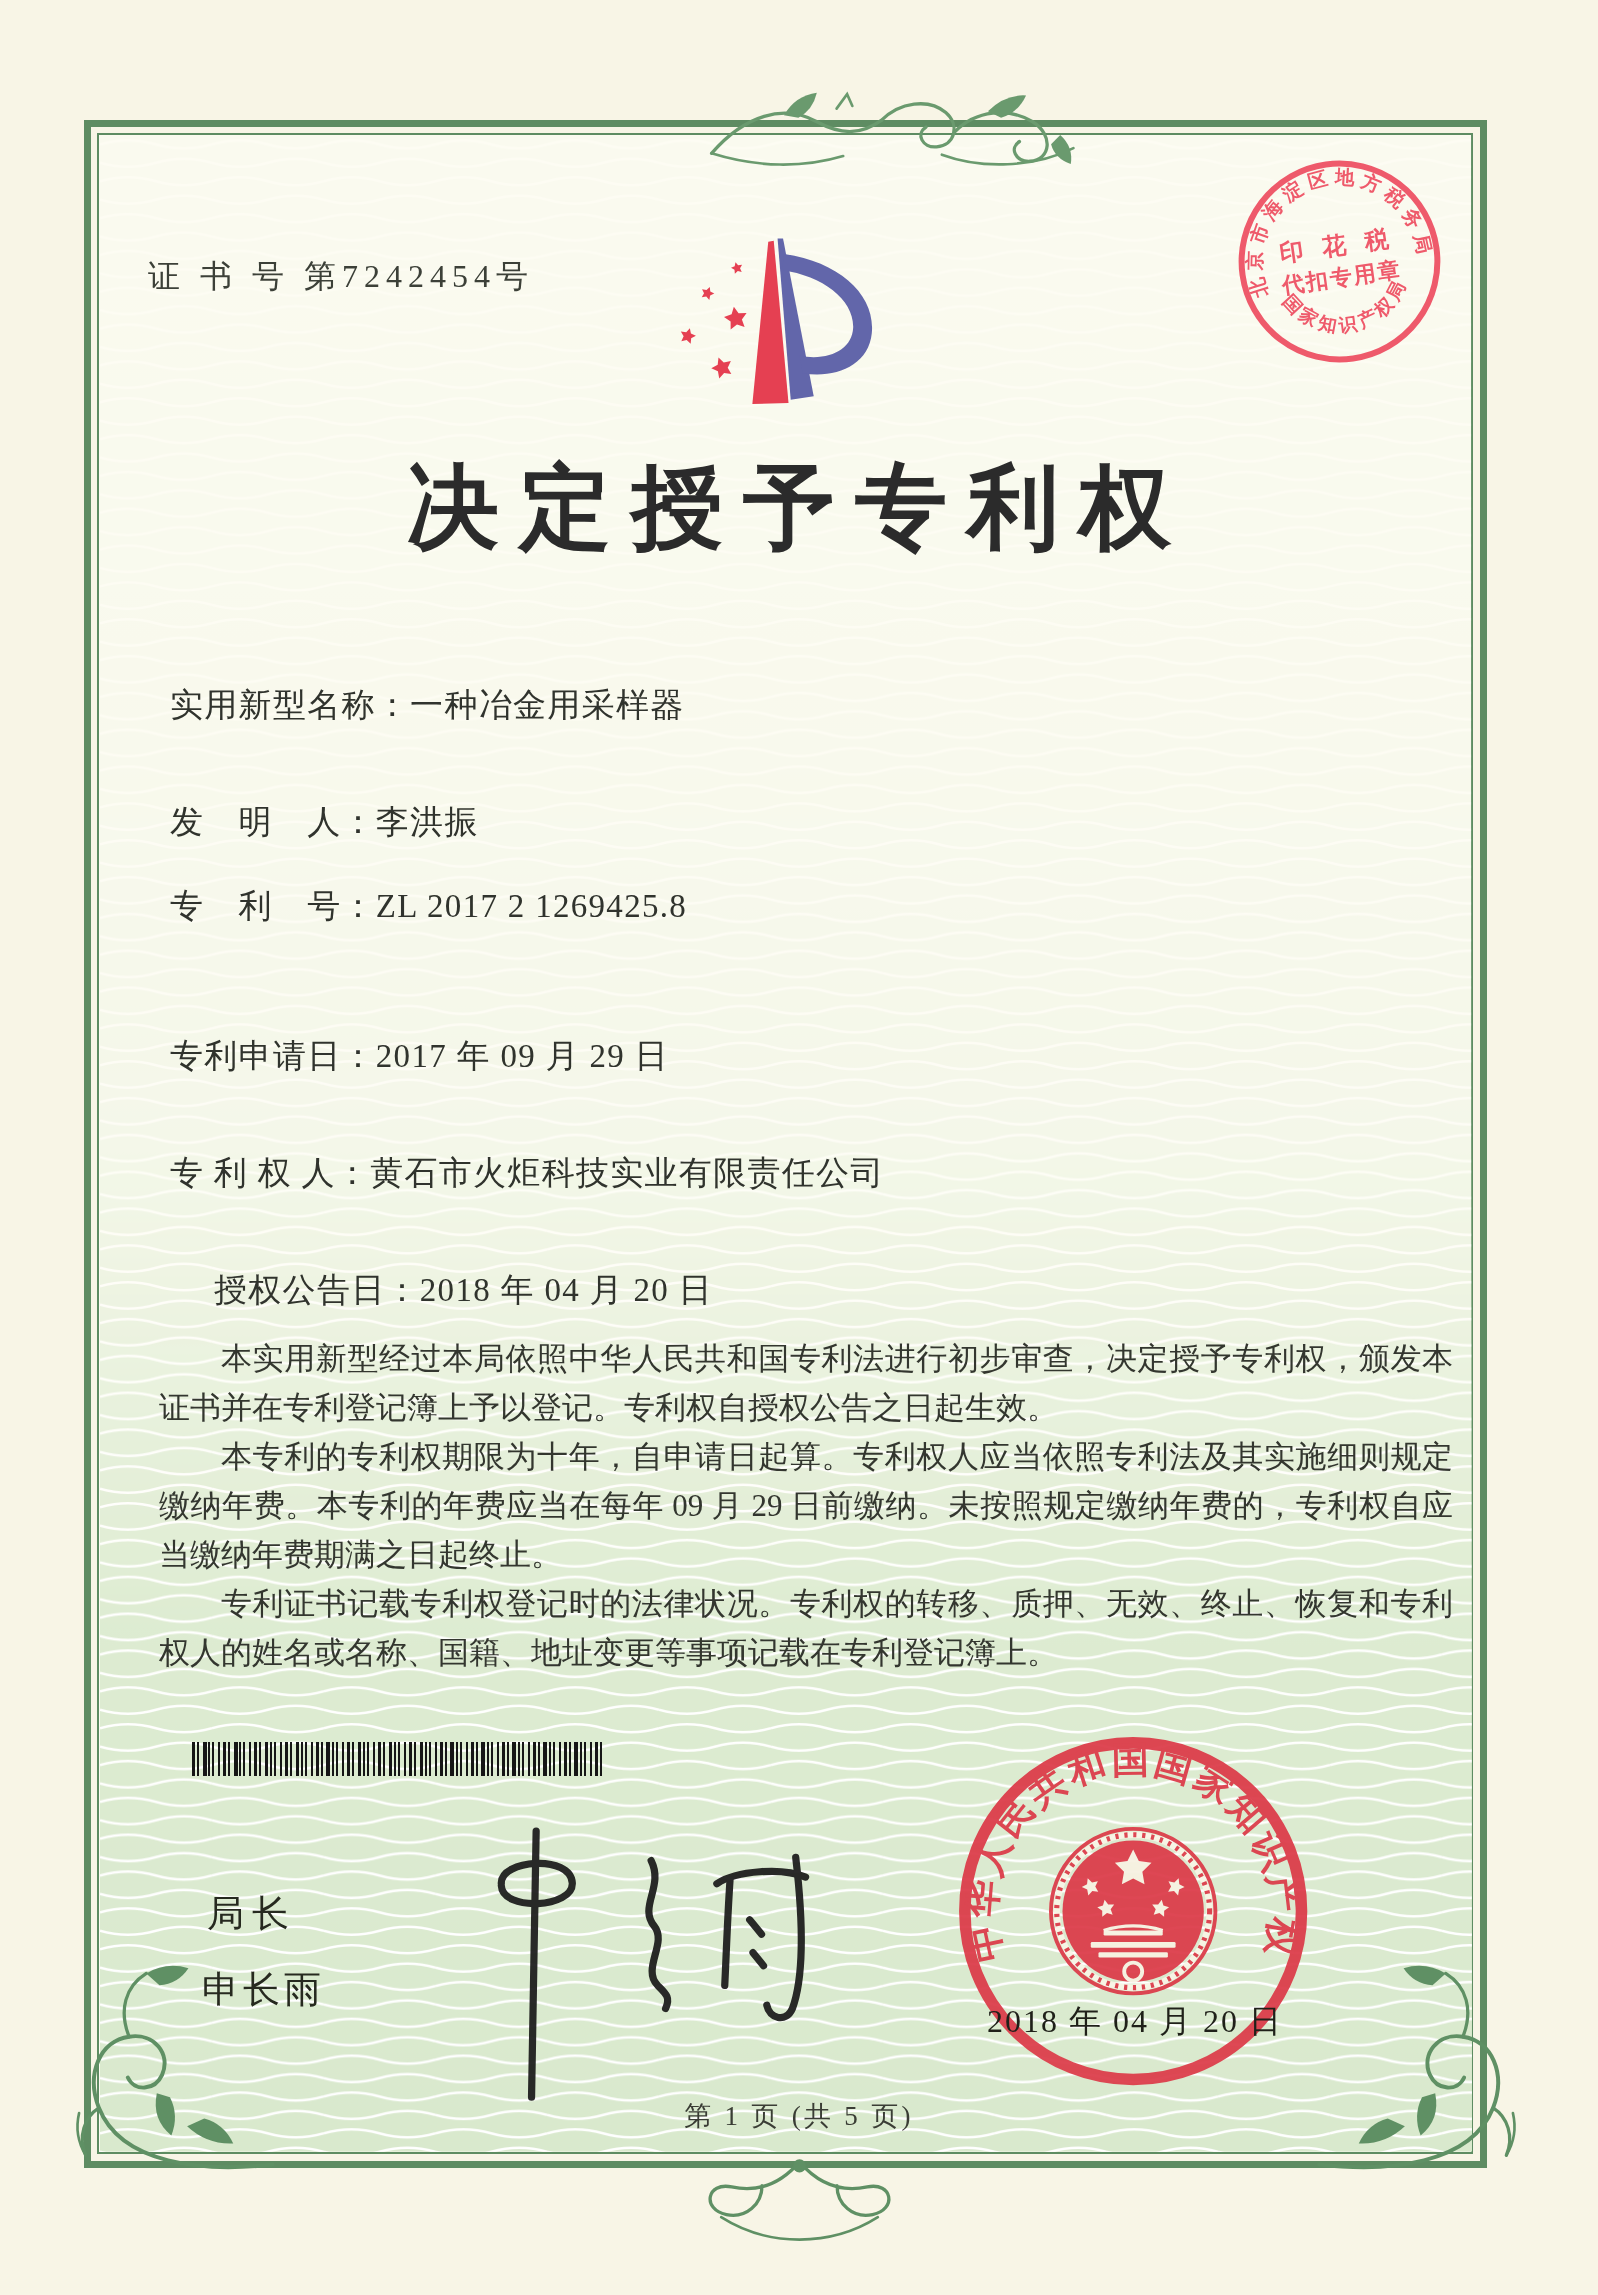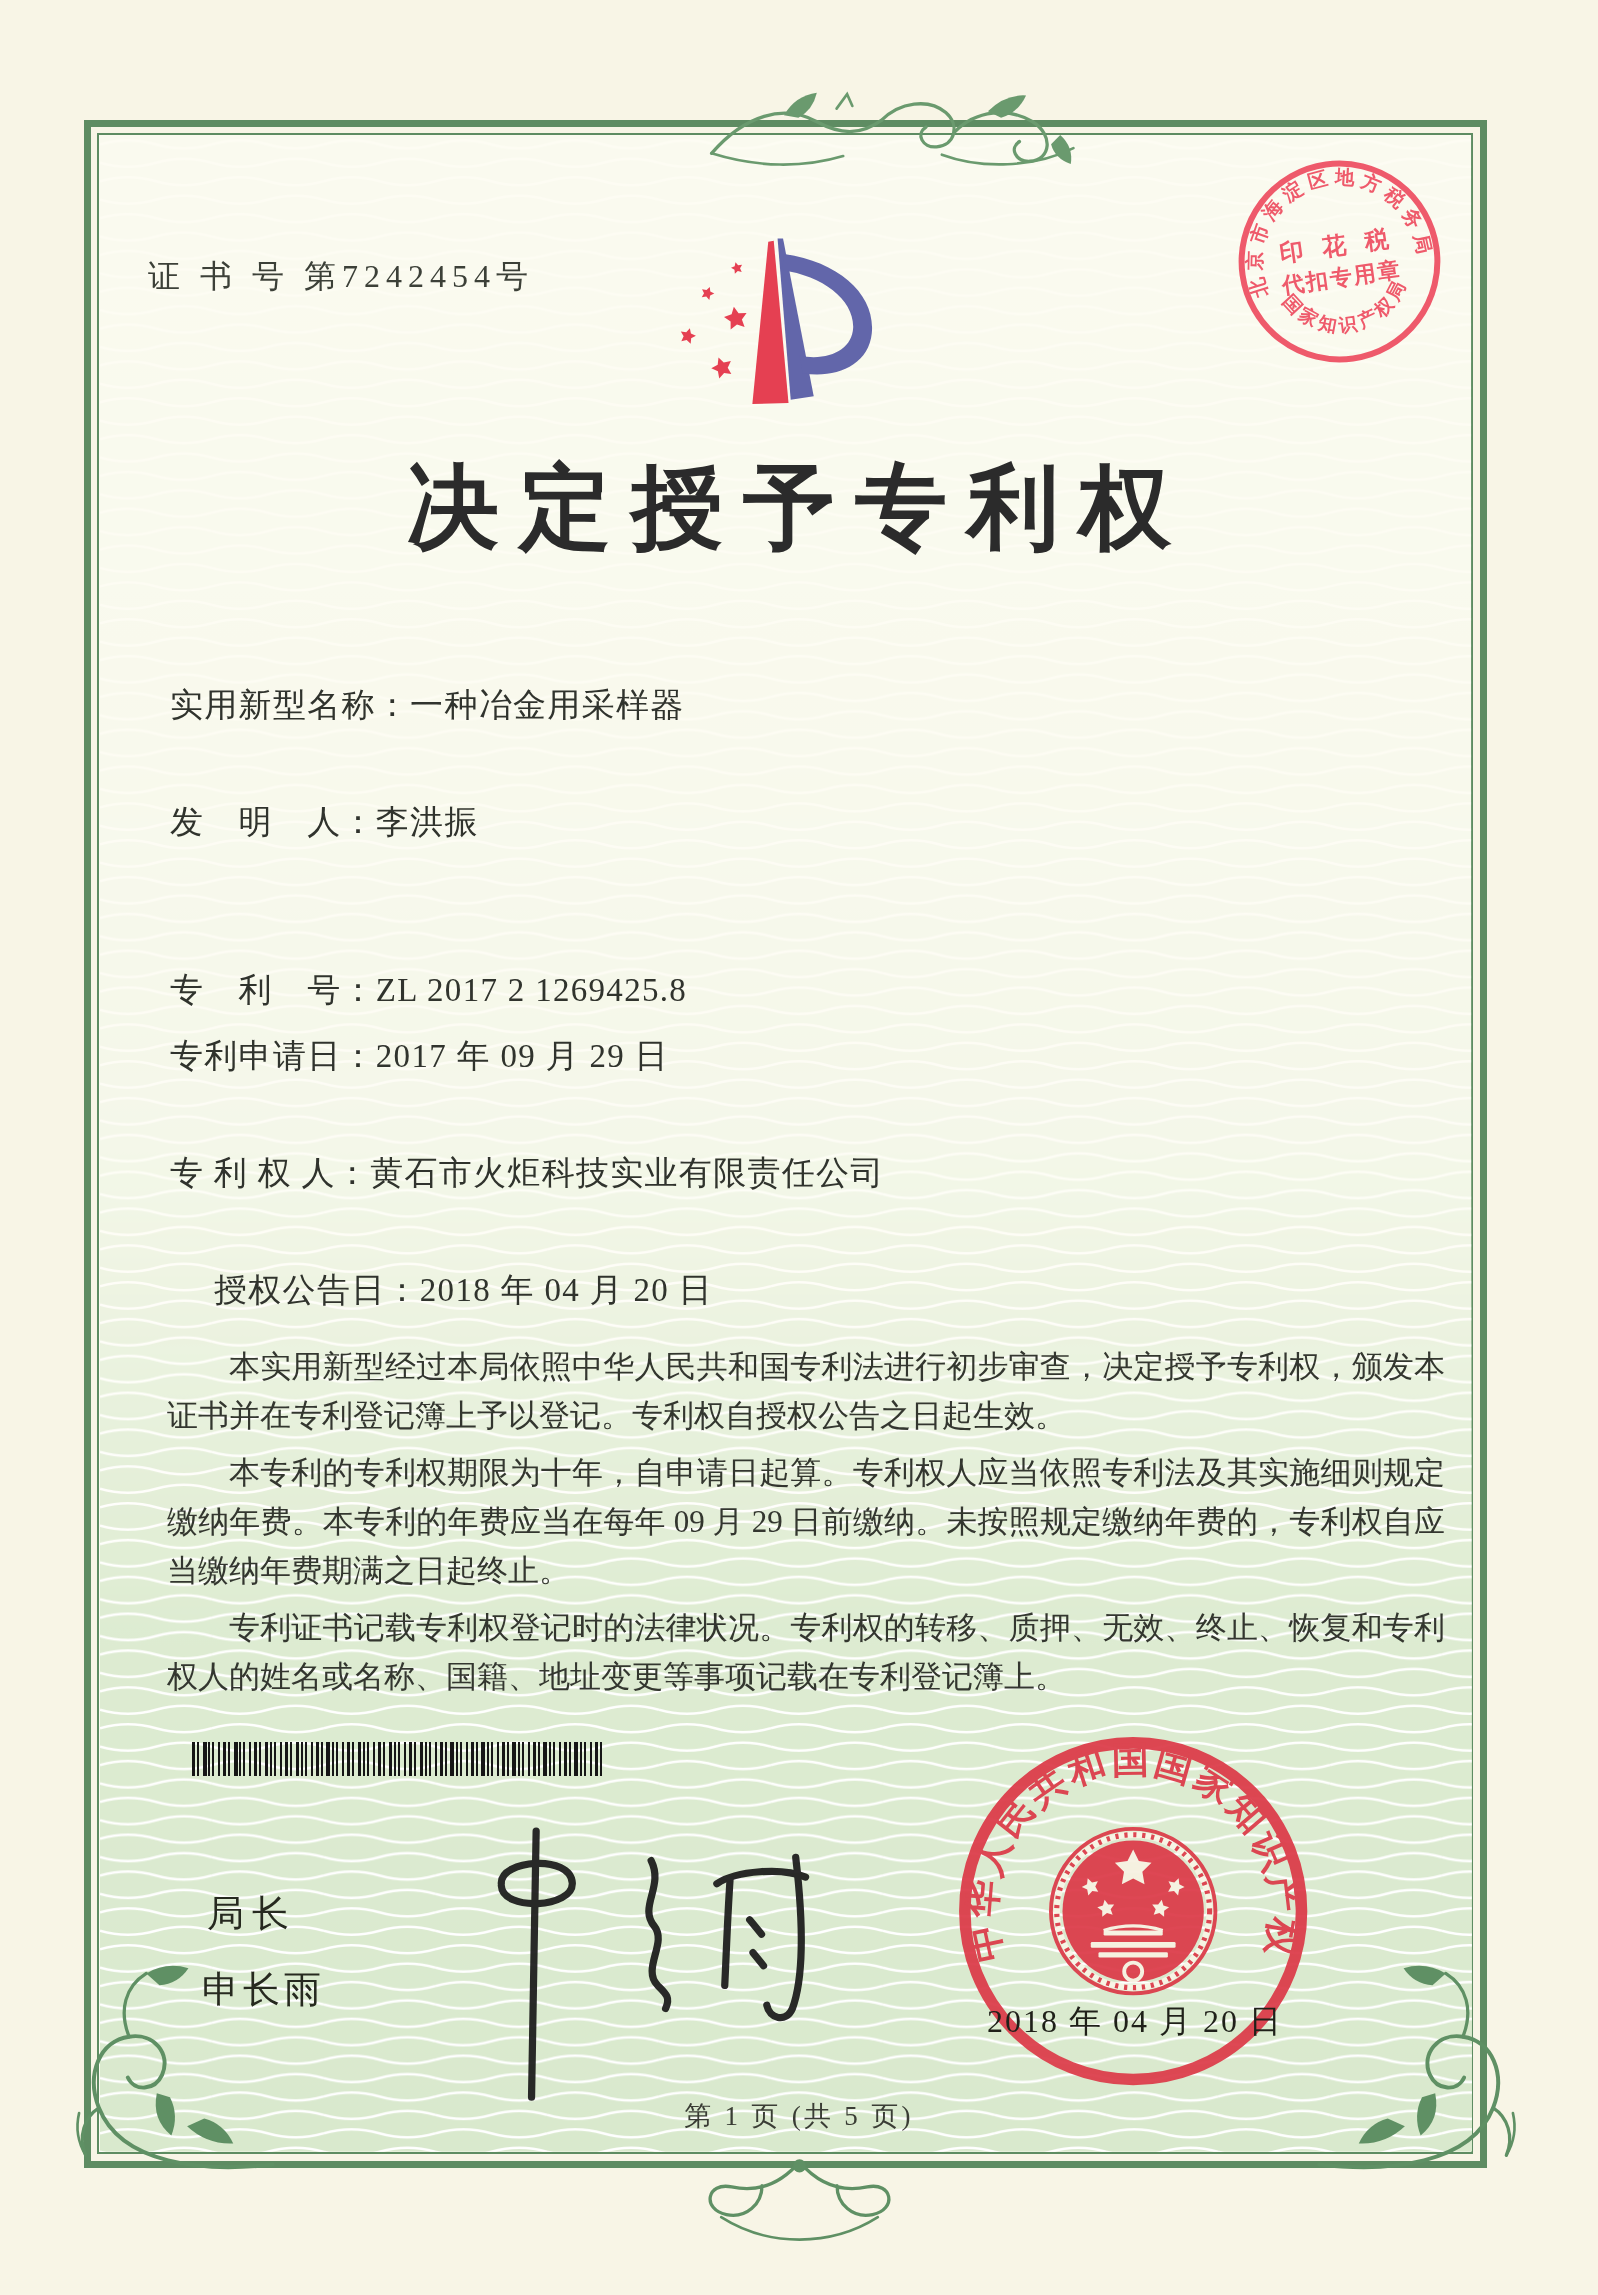--- a/index.html
+++ b/index.html
@@ -34,21 +34,21 @@
     white-space:nowrap;
   }
   .field{
     left:170px;font-size:33px;color:#30332d;white-space:nowrap;letter-spacing:1.3px;
   }
   .field .lbl{letter-spacing:1.3px;}
   .body-text{
     left:159px;top:1334px;width:1294px;
     font-size:31px;line-height:49px;text-align:justify;color:#33362f;
   }
-  .body-text p{margin:8px;text-indent:62px;}
+  .body-text p{margin:0;text-indent:62px;}
   .barcode{
     left:192px;top:1742px;width:413px;height:34px;
     background-image:repeating-linear-gradient(90deg,
       #161616 0 3.3px, rgba(0,0,0,0) 3.3px 5.3px,
       #161616 5.3px 6.6px, rgba(0,0,0,0) 6.6px 10.5px,
       #161616 10.5px 14.5px, rgba(0,0,0,0) 14.5px 16.4px,
       #161616 16.4px 18px, rgba(0,0,0,0) 18px 20.4px,
       #161616 20.4px 22.4px, rgba(0,0,0,0) 22.4px 26px,
       #161616 26px 28px, rgba(0,0,0,0) 28px 31px);
   }
@@ -187,21 +187,21 @@
   </svg>
 
   <div class="abs content title">决定授予专利权</div>
 
   <div class="abs content field" style="top:683px;">
     <span class="lbl">实用新型名称：</span><span>一种冶金用采样器</span>
   </div>
   <div class="abs content field" style="top:800px;">
     <span class="lbl">发　明　人：</span><span>李洪振</span>
   </div>
-  <div class="abs content field" style="top:968px;">
+  <div class="abs content field" style="top:884px;">
     <span class="lbl">专　利　号：</span><span>ZL 2017 2 1269425.8</span>
   </div>
   <div class="abs content field" style="top:1034px;">
     <span class="lbl">专利申请日：</span><span>2017 年 09 月 29 日</span>
   </div>
   <div class="abs content field" style="top:1151px;">
     <span class="lbl">专 利 权 人：</span><span>黄石市火炬科技实业有限责任公司</span>
   </div>
   <div class="abs content field" style="top:1268px;margin-left:44px;">
     <span class="lbl">授权公告日：</span><span>2018 年 04 月 20 日</span>

